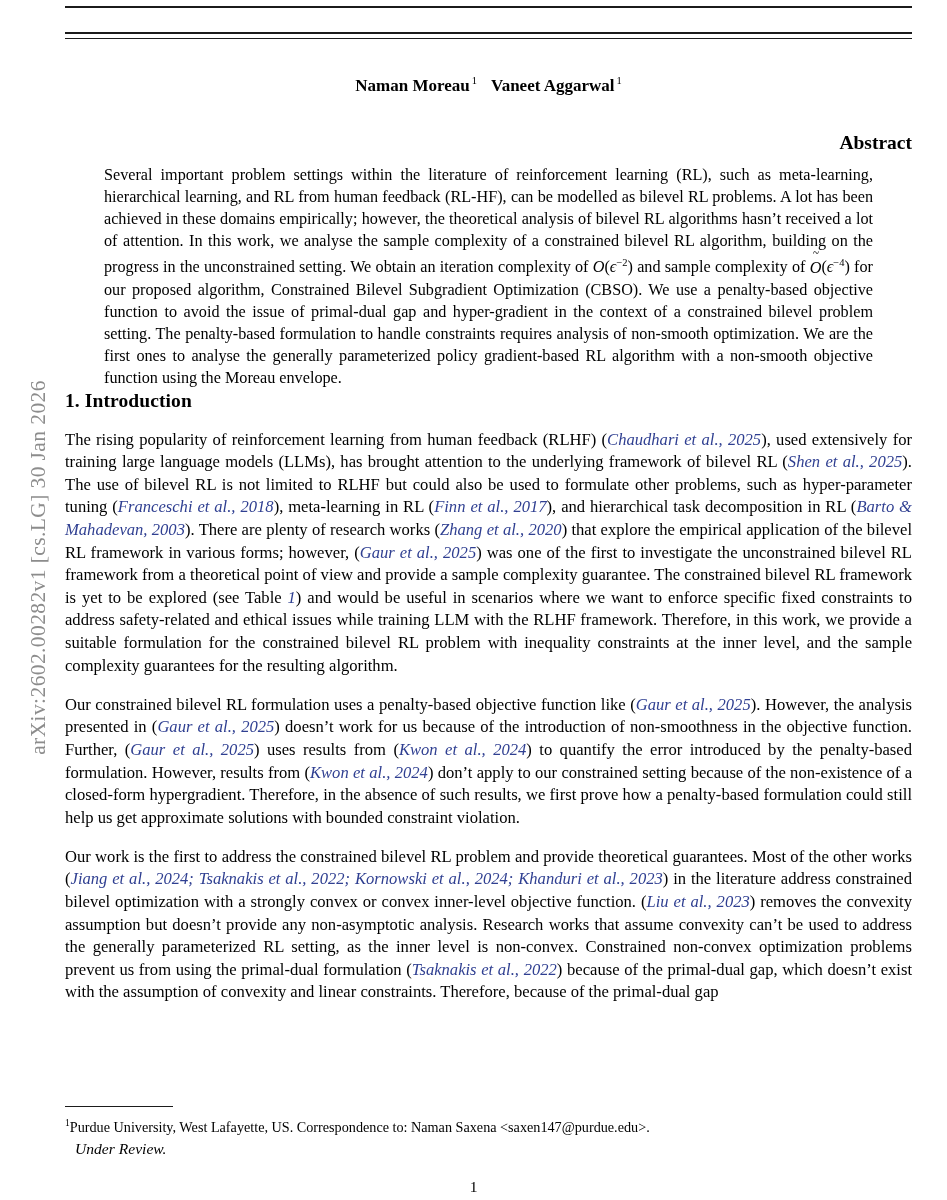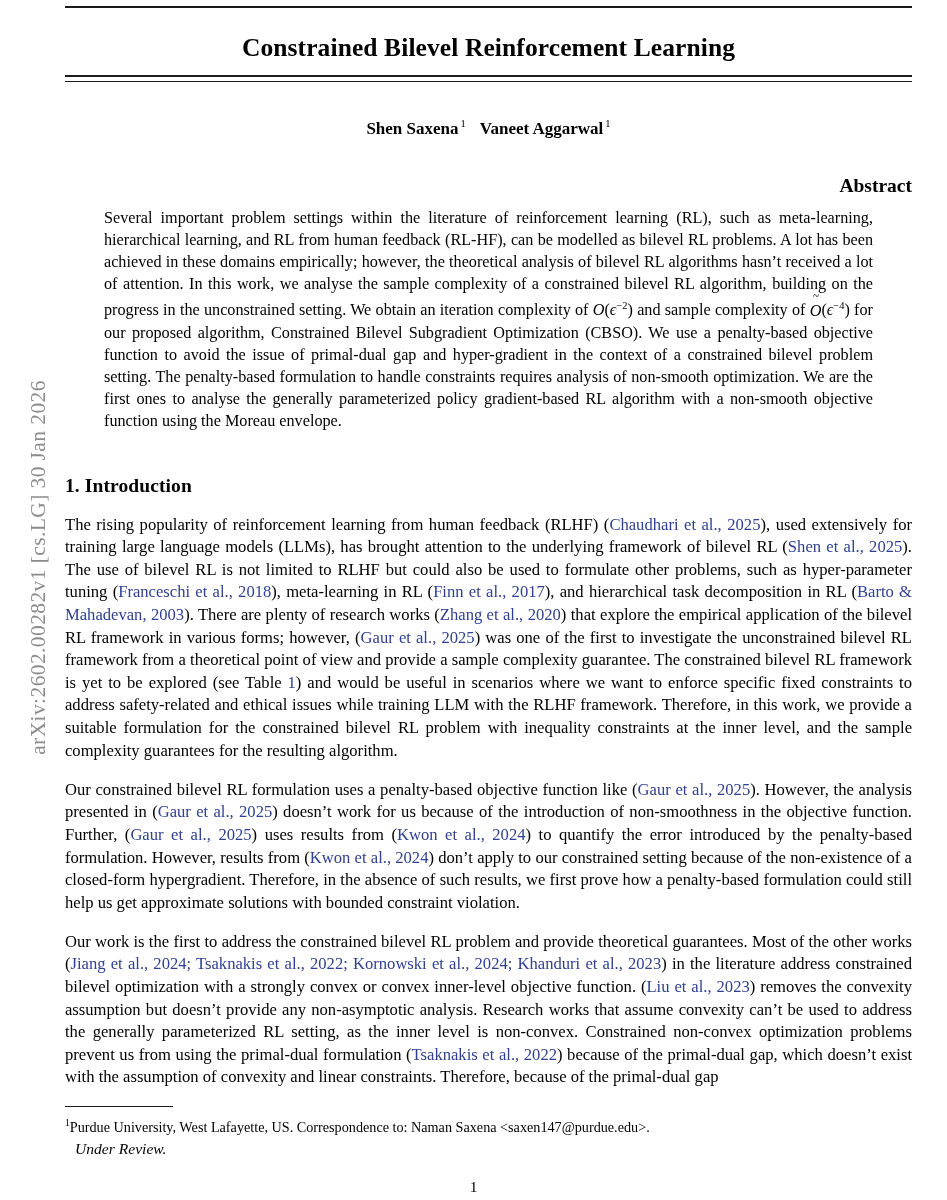--- a/index.html
+++ b/index.html
@@ -87,37 +87,36 @@
     margin: 10px 0 0 39px;
     width: 769px;
     font-size: 16.2px;
     line-height: 22.15px;
     text-align: justify;
     text-justify: inter-word;
     hyphens: none;
   }
 
   .section-heading {
-    margin-top: 42px;
     font-weight: bold;
     font-size: 19.5px;
     letter-spacing: 0.1px;
   }
 
   .body-par {
     margin-top: 15px;
     font-size: 16.6px;
     line-height: 22.6px;
     text-align: justify;
     text-justify: inter-word;
     hyphens: none;
   }
   .body-par.first { margin-top: 17px; }
 
-  .cite { color: #2f3f91; }
+  .cite { color: #2f3f91; font-style: italic; }
   .mO { font-style: italic; }
   .eps { font-style: italic; }
   sup.exp { font-size: 10.5px; vertical-align: super; }
   .tilde-O { position: relative; display: inline-block; font-style: italic; }
   .tilde-O::before {
     content: "~";
     position: absolute;
     top: -0.72em;
     left: 50%;
     transform: translateX(-50%) scaleX(0.8);
@@ -168,27 +167,26 @@
 </head>
 <body>
 
 <div class="arxiv-stamp">arXiv:2602.00282v1  [cs.LG]  30 Jan 2026</div>
 
 <div class="page">
 
   <div class="rule-top"></div>
 
   <div class="title">
-    <span class="line">Constrained Bilevel Reinforcement Learning</span>
   </div>
 
   <div class="rule-double"></div>
 
   <div class="authors">
-    <span><span>Shen Saxena</span><sup>1</sup></span><span class="sep"></span><span><span>Vaneet Aggarwal</span><sup>1</sup></span>
+    <span><span>Naman Moreau</span><sup>1</sup></span><span class="sep"></span><span><span>Vaneet Aggarwal</span><sup>1</sup></span>
   </div>
 
   <div class="abstract-heading">Abstract</div>
 
   <div class="abstract"><span>Several important problem settings within the literature of reinforcement learning (RL), such as meta-learning, hierarchical learning, and RL from human feedback (RL-HF), can be modelled as bilevel RL problems. A lot has been achieved in these domains empirically; however, the theoretical analysis of bilevel RL algorithms hasn’t received a lot of attention. In this work, we analyse the sample complexity of a constrained bilevel RL algorithm, building on the progress in the unconstrained setting. We obtain an iteration complexity of </span><span class="mO">O</span>(<span class="eps">ϵ</span><sup class="exp">−2</sup>)<span> and sample complexity of </span><span class="tilde-O">O</span>(<span class="eps">ϵ</span><sup class="exp">−4</sup>)<span> for our proposed algorithm, Constrained Bilevel Subgradient Optimization (CBSO). We use a penalty-based objective function to avoid the issue of primal-dual gap and hyper-gradient in the context of a constrained bilevel problem setting. The penalty-based formulation to handle constraints requires analysis of non-smooth optimization. We are the first ones to analyse the generally parameterized policy gradient-based RL algorithm with a non-smooth objective function using the Moreau envelope.</span></div>
 
   <div class="section-heading">1. Introduction</div>
 
   <p class="body-par first"><span>The rising popularity of reinforcement learning from human feedback (RLHF) (</span><span class="cite">Chaudhari et al., 2025</span><span>), used extensively for training large language models (LLMs), has brought attention to the underlying framework of bilevel RL (</span><span class="cite">Shen et al., 2025</span><span>). The use of bilevel RL is not limited to RLHF but could also be used to formulate other problems, such as hyper-parameter tuning (</span><span class="cite">Franceschi et al., 2018</span><span>), meta-learning in RL (</span><span class="cite">Finn et al., 2017</span><span>), and hierarchical task decomposition in RL (</span><span class="cite">Barto &amp; Mahadevan, 2003</span><span>). There are plenty of research works (</span><span class="cite">Zhang et al., 2020</span><span>) that explore the empirical application of the bilevel RL framework in various forms; however, (</span><span class="cite">Gaur et al., 2025</span><span>) was one of the first to investigate the unconstrained bilevel RL framework from a theoretical point of view and provide a sample complexity guarantee. The constrained bilevel RL framework is yet to be explored (see Table </span><span class="cite">1</span><span>) and would be useful in scenarios where we want to enforce specific fixed constraints to address safety-related and ethical issues while training LLM with the RLHF framework. Therefore, in this work, we provide a suitable formulation for the constrained bilevel RL problem with inequality constraints at the inner level, and the sample complexity guarantees for the resulting algorithm.</span></p>
 

